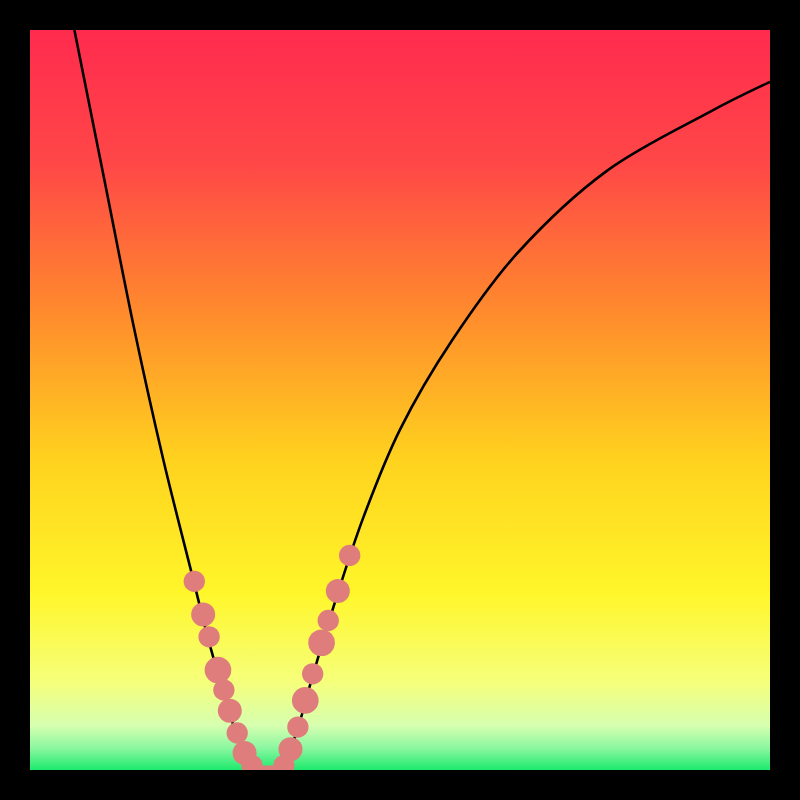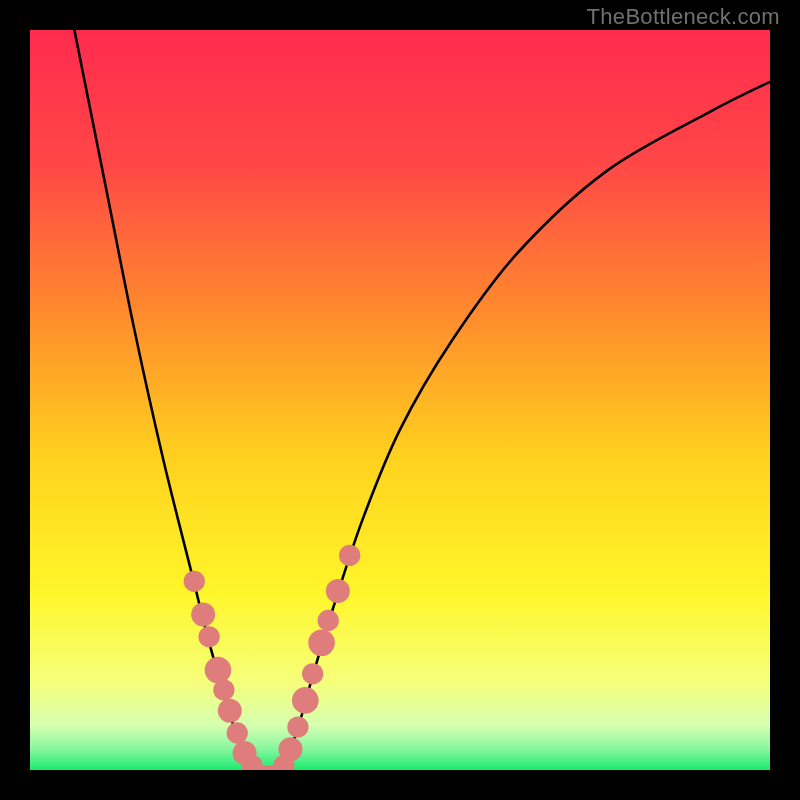--- a/index.html
+++ b/index.html
@@ -35,21 +35,20 @@
     font-family: Arial, Helvetica, sans-serif;
     font-size: 22px;
     color: #72706f;
     letter-spacing: 0.3px;
   }
 </style>
 </head>
 <body>
 <div class="frame">
 
-  <div class="watermark">TheBottleneck.com</div>
 
   <div class="plot-area">
     <svg class="gradient" viewBox="0 0 740 740" preserveAspectRatio="none">
       <defs>
         <linearGradient id="bg" x1="0" y1="0" x2="0" y2="1">
           <stop id="g0" offset="0%" stop-color="#ff2b4e"></stop>
           <stop id="g1" offset="18%" stop-color="#ff4747"></stop>
           <stop id="g2" offset="38%" stop-color="#ff8a2d"></stop>
           <stop id="g3" offset="58%" stop-color="#ffd21e"></stop>
           <stop id="g4" offset="76%" stop-color="#fff62a"></stop>

